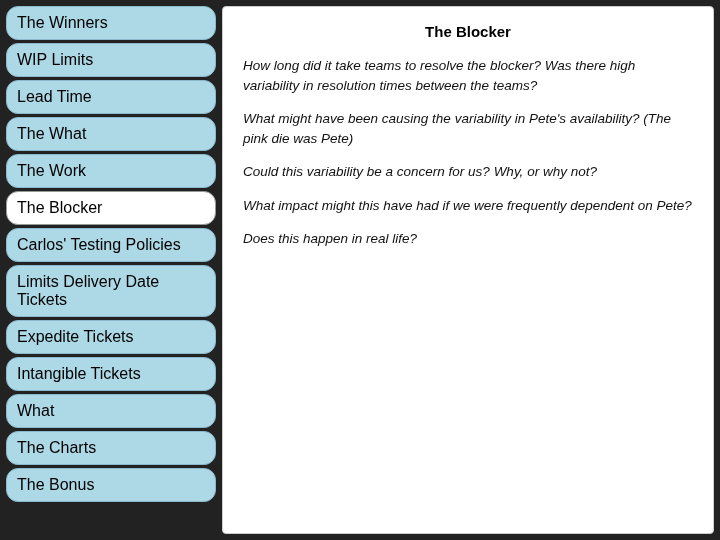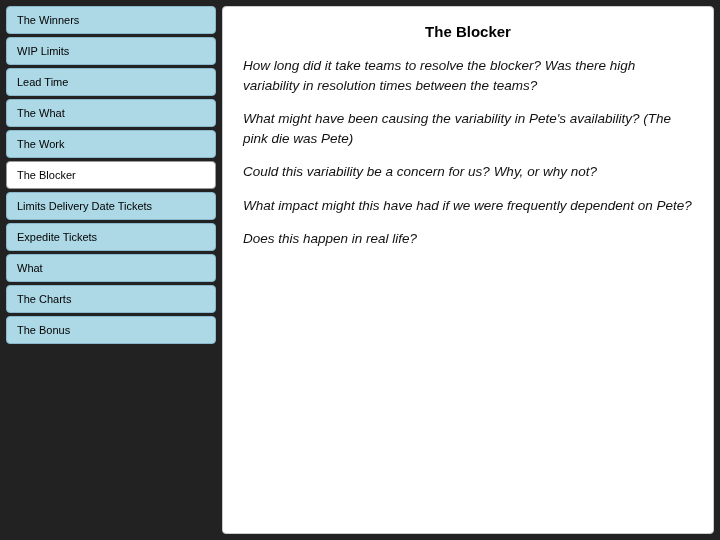--- a/index.html
+++ b/index.html
@@ -25,24 +25,24 @@
       min-width: 210px;
       display: flex;
       flex-direction: column;
       gap: 3px;
       overflow-y: auto;
     }
 
     .sidebar-item {
       background: #add8e6;
       border: 1px solid #8ab8cc;
-      border-radius: 4px;
+      border-radius: 12px;
       padding: 7px 10px;
       cursor: pointer;
-      font-size: 11px;
+      font-size: 16px;
       color: #000;
       display: block;
     }
 
     .sidebar-item.active {
       background: #fff;
       border: 1px solid #999;
     }
 
     #main-content {
@@ -72,22 +72,24 @@
 </head>
 <body>
 
 <div id="sidebar">
 <div class="sidebar-item">The Winners</div>
     <div class="sidebar-item">WIP Limits</div>
     <div class="sidebar-item">Lead Time</div>
     <div class="sidebar-item">The What</div>
     <div class="sidebar-item">The Work</div>
     <div class="sidebar-item active">The Blocker</div>
+    <div class="sidebar-item">Carlos' Testing Policies</div>
     <div class="sidebar-item">Limits Delivery Date Tickets</div>
     <div class="sidebar-item">Expedite Tickets</div>
+    <div class="sidebar-item">Intangible Tickets</div>
     <div class="sidebar-item">What</div>
     <div class="sidebar-item">The Charts</div>
     <div class="sidebar-item">The Bonus</div>
   </div>
 
 <div id="main-content">
   <div id="main-title">The Blocker</div>
   <div id="paragraphs-container">
   <div class="content-paragraph">How long did it take teams to resolve the blocker? Was there high variability in resolution times between the teams?</div>
       <div class="content-paragraph">What might have been causing the variability in Pete's availability? (The pink die was Pete)</div>

